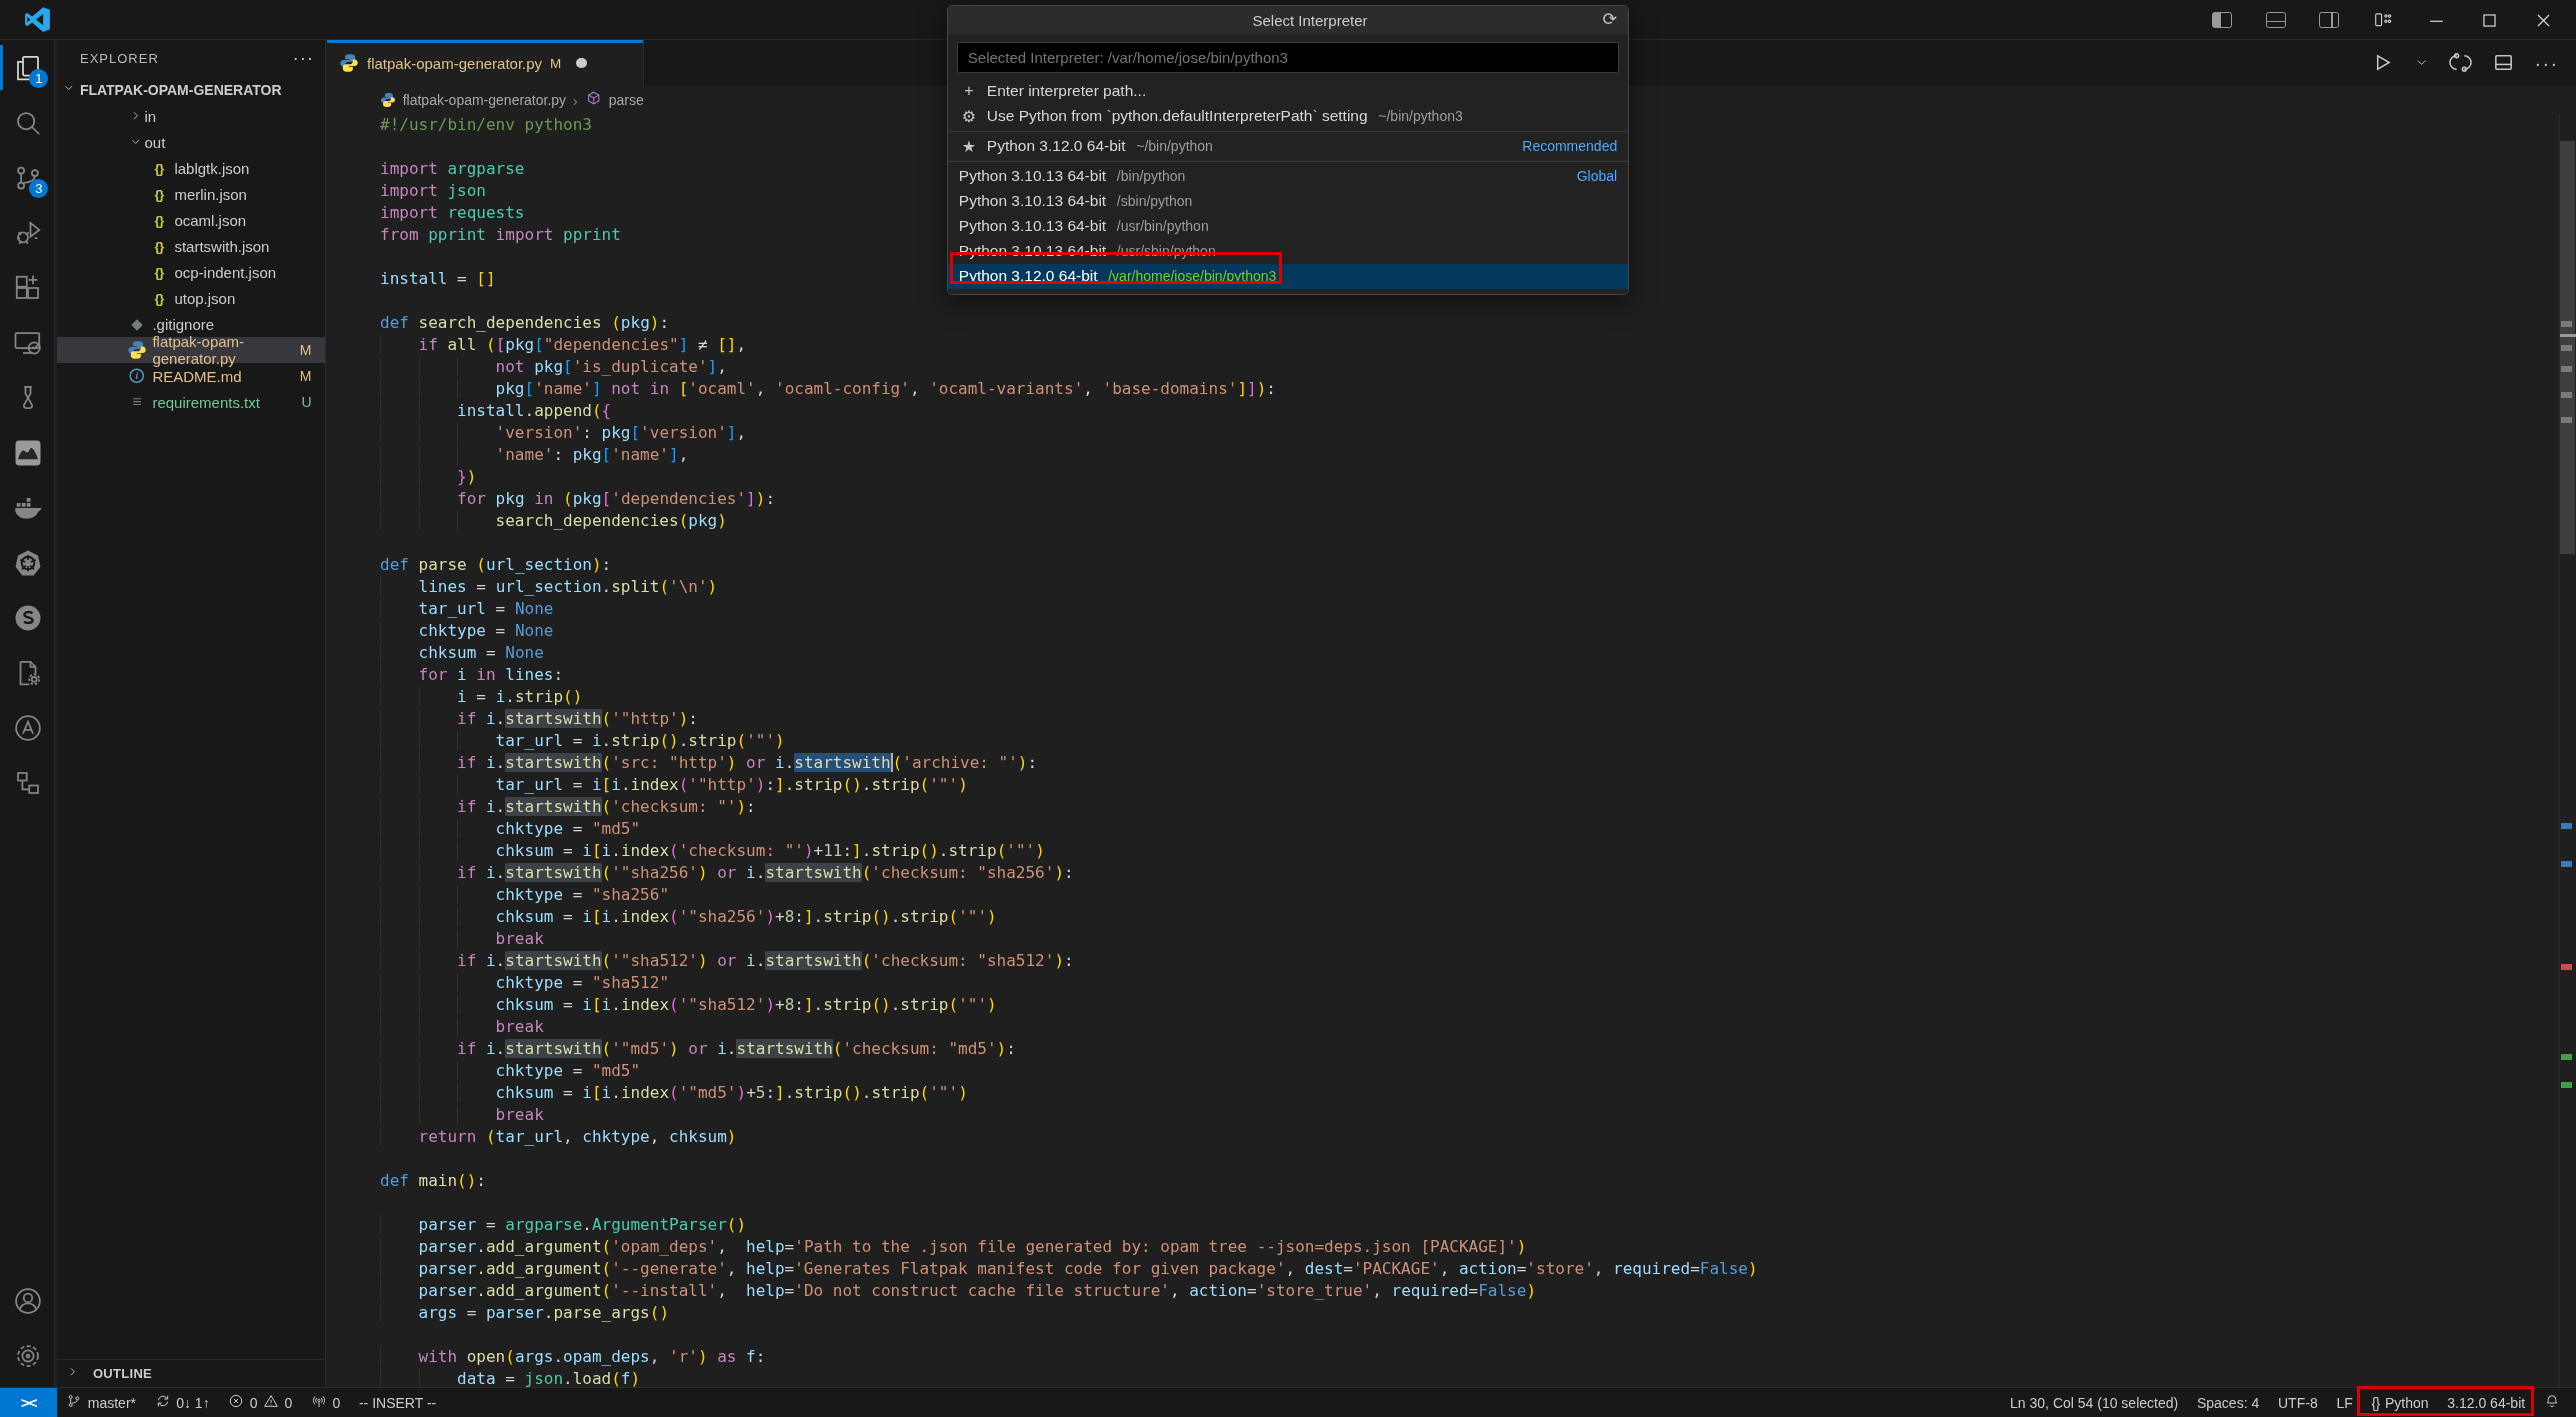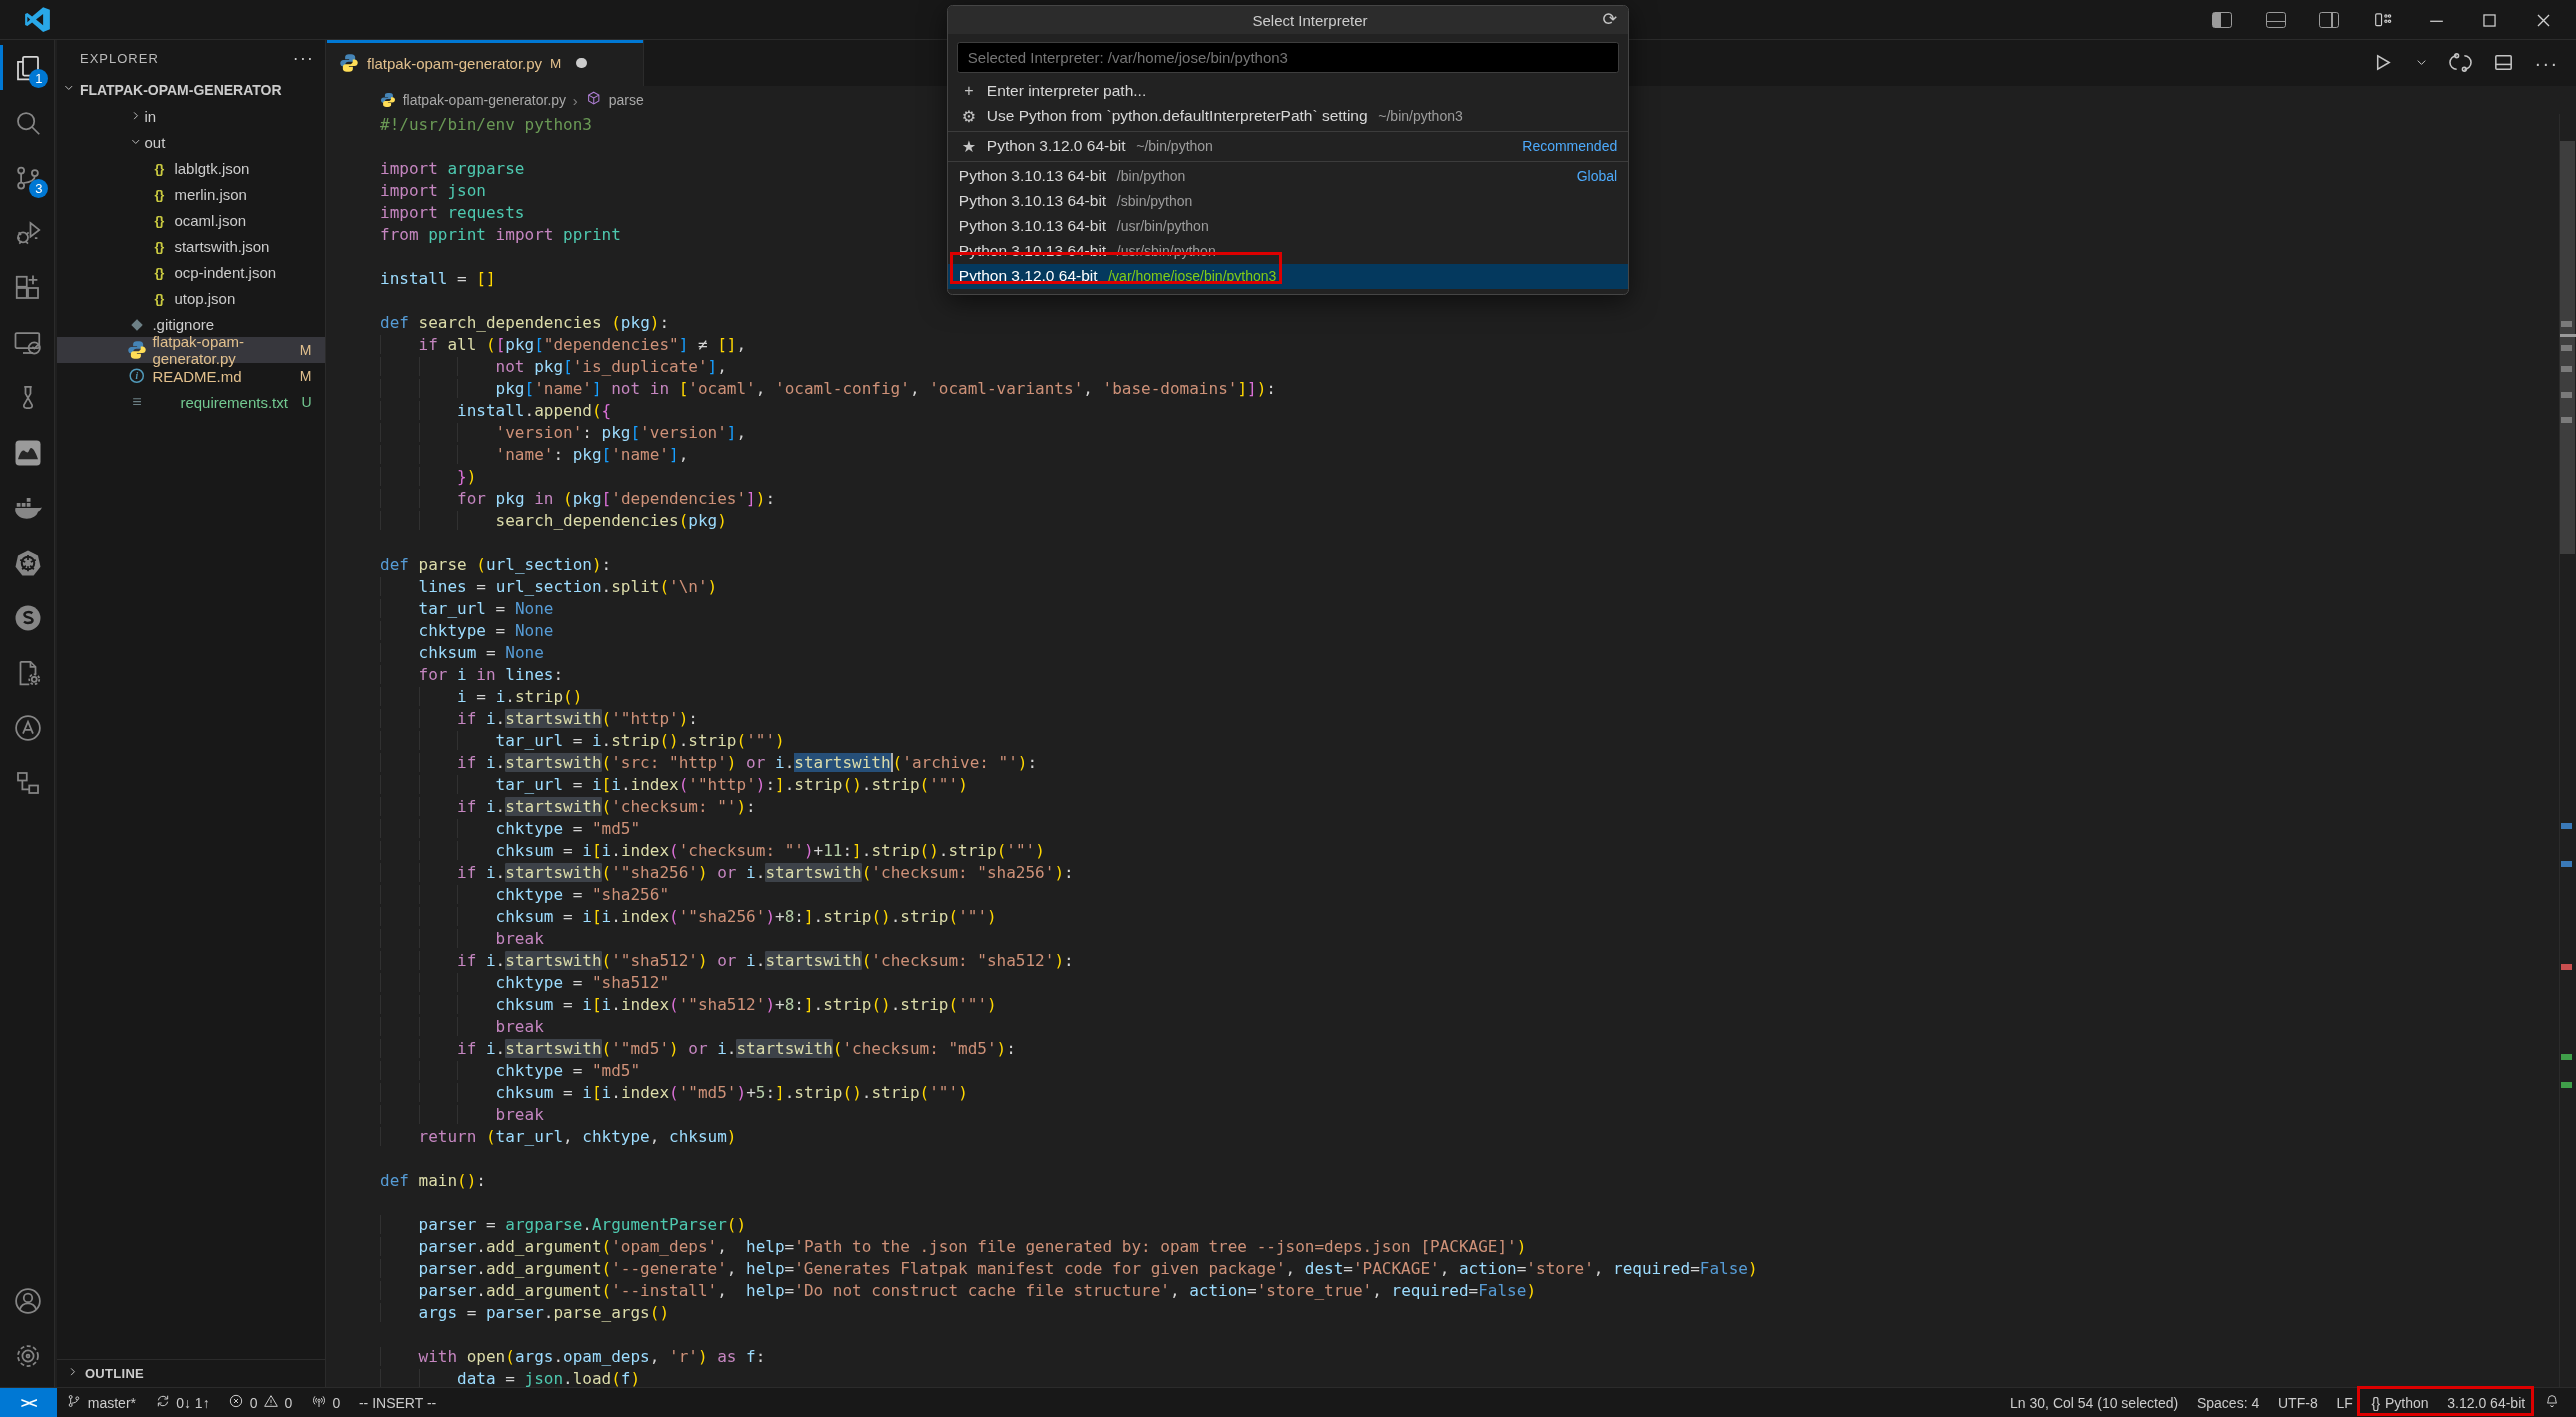--- a/index.html
+++ b/index.html
@@ -34,24 +34,24 @@
   #sidebar-actions { margin-left:auto; color:#cccccc; font-size:17.5px; letter-spacing:1.3px; }
   #project-row { height:27px; display:flex; align-items:center; gap:4px; padding-left:5.4px; font-weight:bold; font-size:14px; color:#cccccc; }
   .tree-row { height:26px; display:flex; align-items:center; position:relative; color:#cccccc; }
   .tree-row.selected { background:#37373d; }
   .tree-row .chev { width:17.5px; display:flex; justify-content:center; }
   .tree-row .ficon { width:20px; display:flex; justify-content:center; margin-right:5.4px; font-size:13.5px; }
   .lvl1 { padding-left:70px; } .lvl2 { padding-left:92px; }
   .icon-json { color:#cbcb41; font-weight:bold; letter-spacing:-0.7px; }
   .icon-diamond { color:#6d8086; font-size:15px; }
   .icon-lines { color:#6d8086; font-size:16px; font-weight:bold; }
-  .fname.modified { color:#e2c08d; } .fname.untracked { color:#73c991;margin-left:28px; }
+  .fname.modified { color:#e2c08d; } .fname.untracked { color:#73c991; }
   .tree-badge { margin-left:auto; margin-right:13.5px; font-size:14px; }
   .tree-badge.modified { color:#e2c08d; } .tree-badge.untracked { color:#73c991; }
-  #outline-row { position:absolute; left:0; bottom:0; width:100%; height:28px; border-top:1.3px solid #2b2b2b; display:flex; align-items:center; gap:5px; padding-left:9.4px; font-weight:bold; font-size:13px; letter-spacing:0.3px; color:#cccccc; }
+  #outline-row { position:absolute; left:0; bottom:0; width:100%; height:28px; border-top:1.3px solid #2b2b2b; display:flex; align-items:center; gap:13px; padding-left:9.4px; font-weight:bold; font-size:13px; letter-spacing:0.3px; color:#cccccc; }
   .chev svg { width:13.5px; height:13.5px; stroke:#cccccc; stroke-width:1.6; fill:none; }
   
   #editor { position:absolute; left:327px; top:40px; right:0; bottom:30px; background:#1f1f1f; }
   #tabbar { height:46px; background:#181818; display:flex; }
   #tab-active { position:relative; width:317px; background:#1f1f1f; border-right:1.3px solid #2b2b2b; display:flex; align-items:center; gap:8px; padding:0 12px; }
   #tab-active::before { content:""; position:absolute; top:0; left:0; right:0; height:2.7px; background:#0078d4; }
   .py-icon { width:20px; height:20px; }
   #tab-label { font-size:15px; color:#e2c08d; }
   #tab-m { font-size:13.5px; color:#e2c08d; }
   #tab-dot { width:10.8px; height:10.8px; border-radius:50%; background:#cccccc; margin-left:6.7px; }

